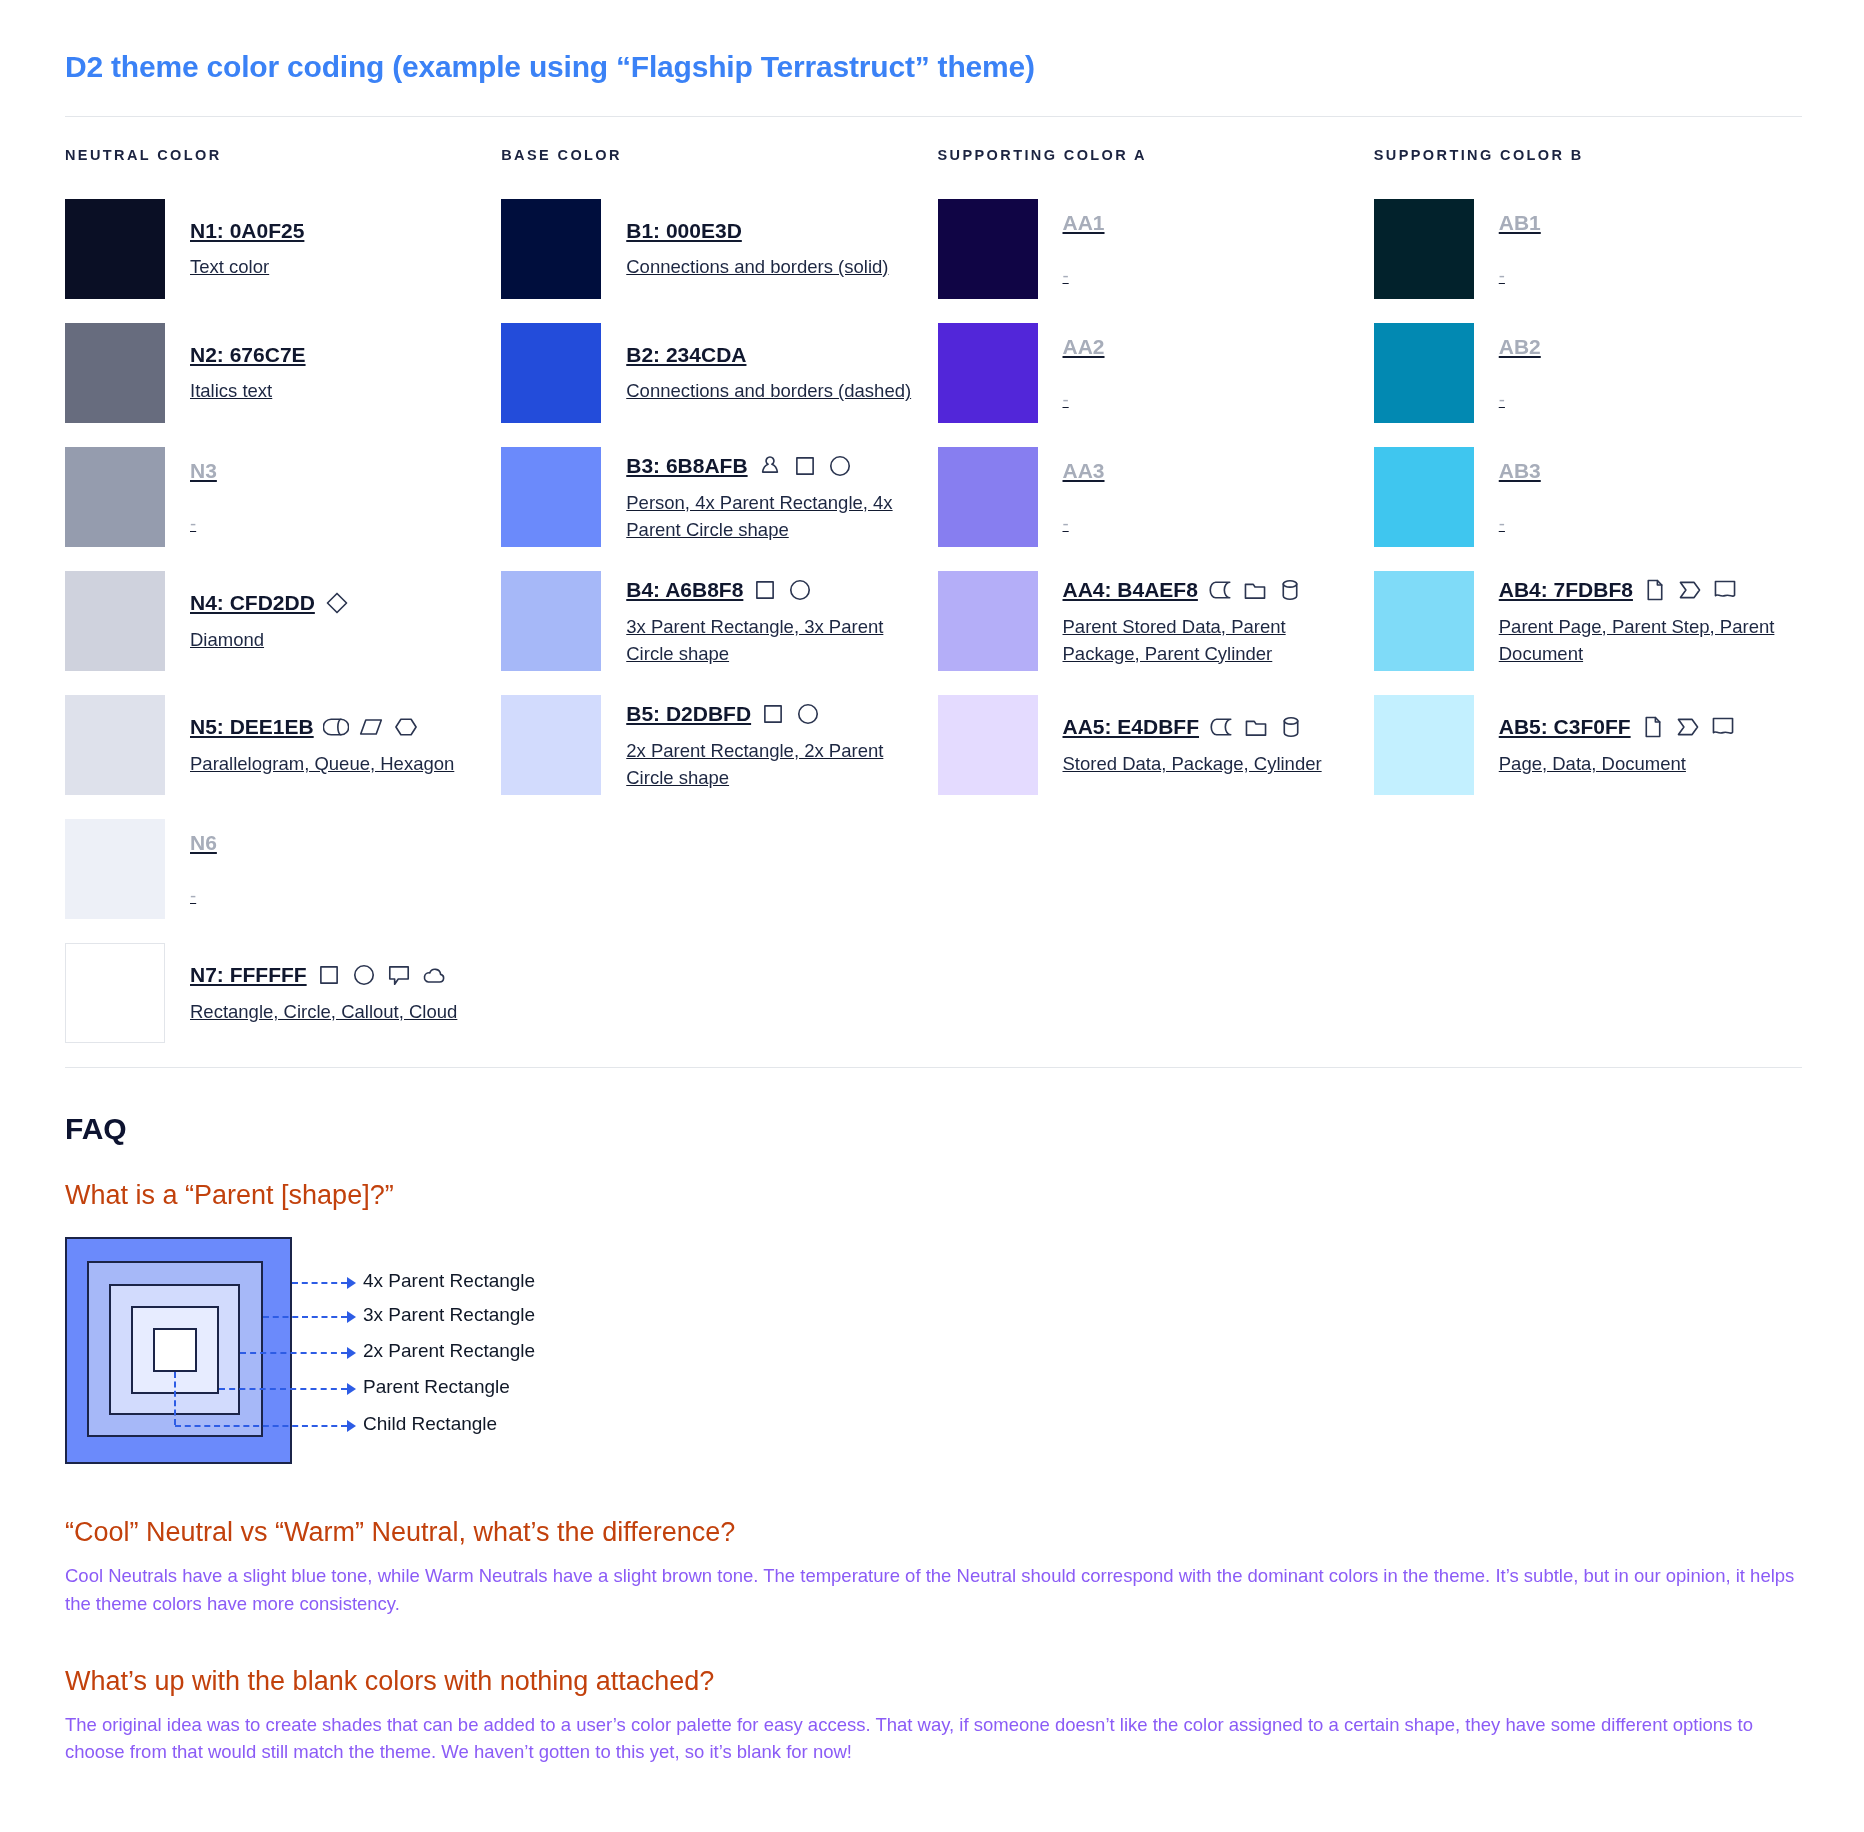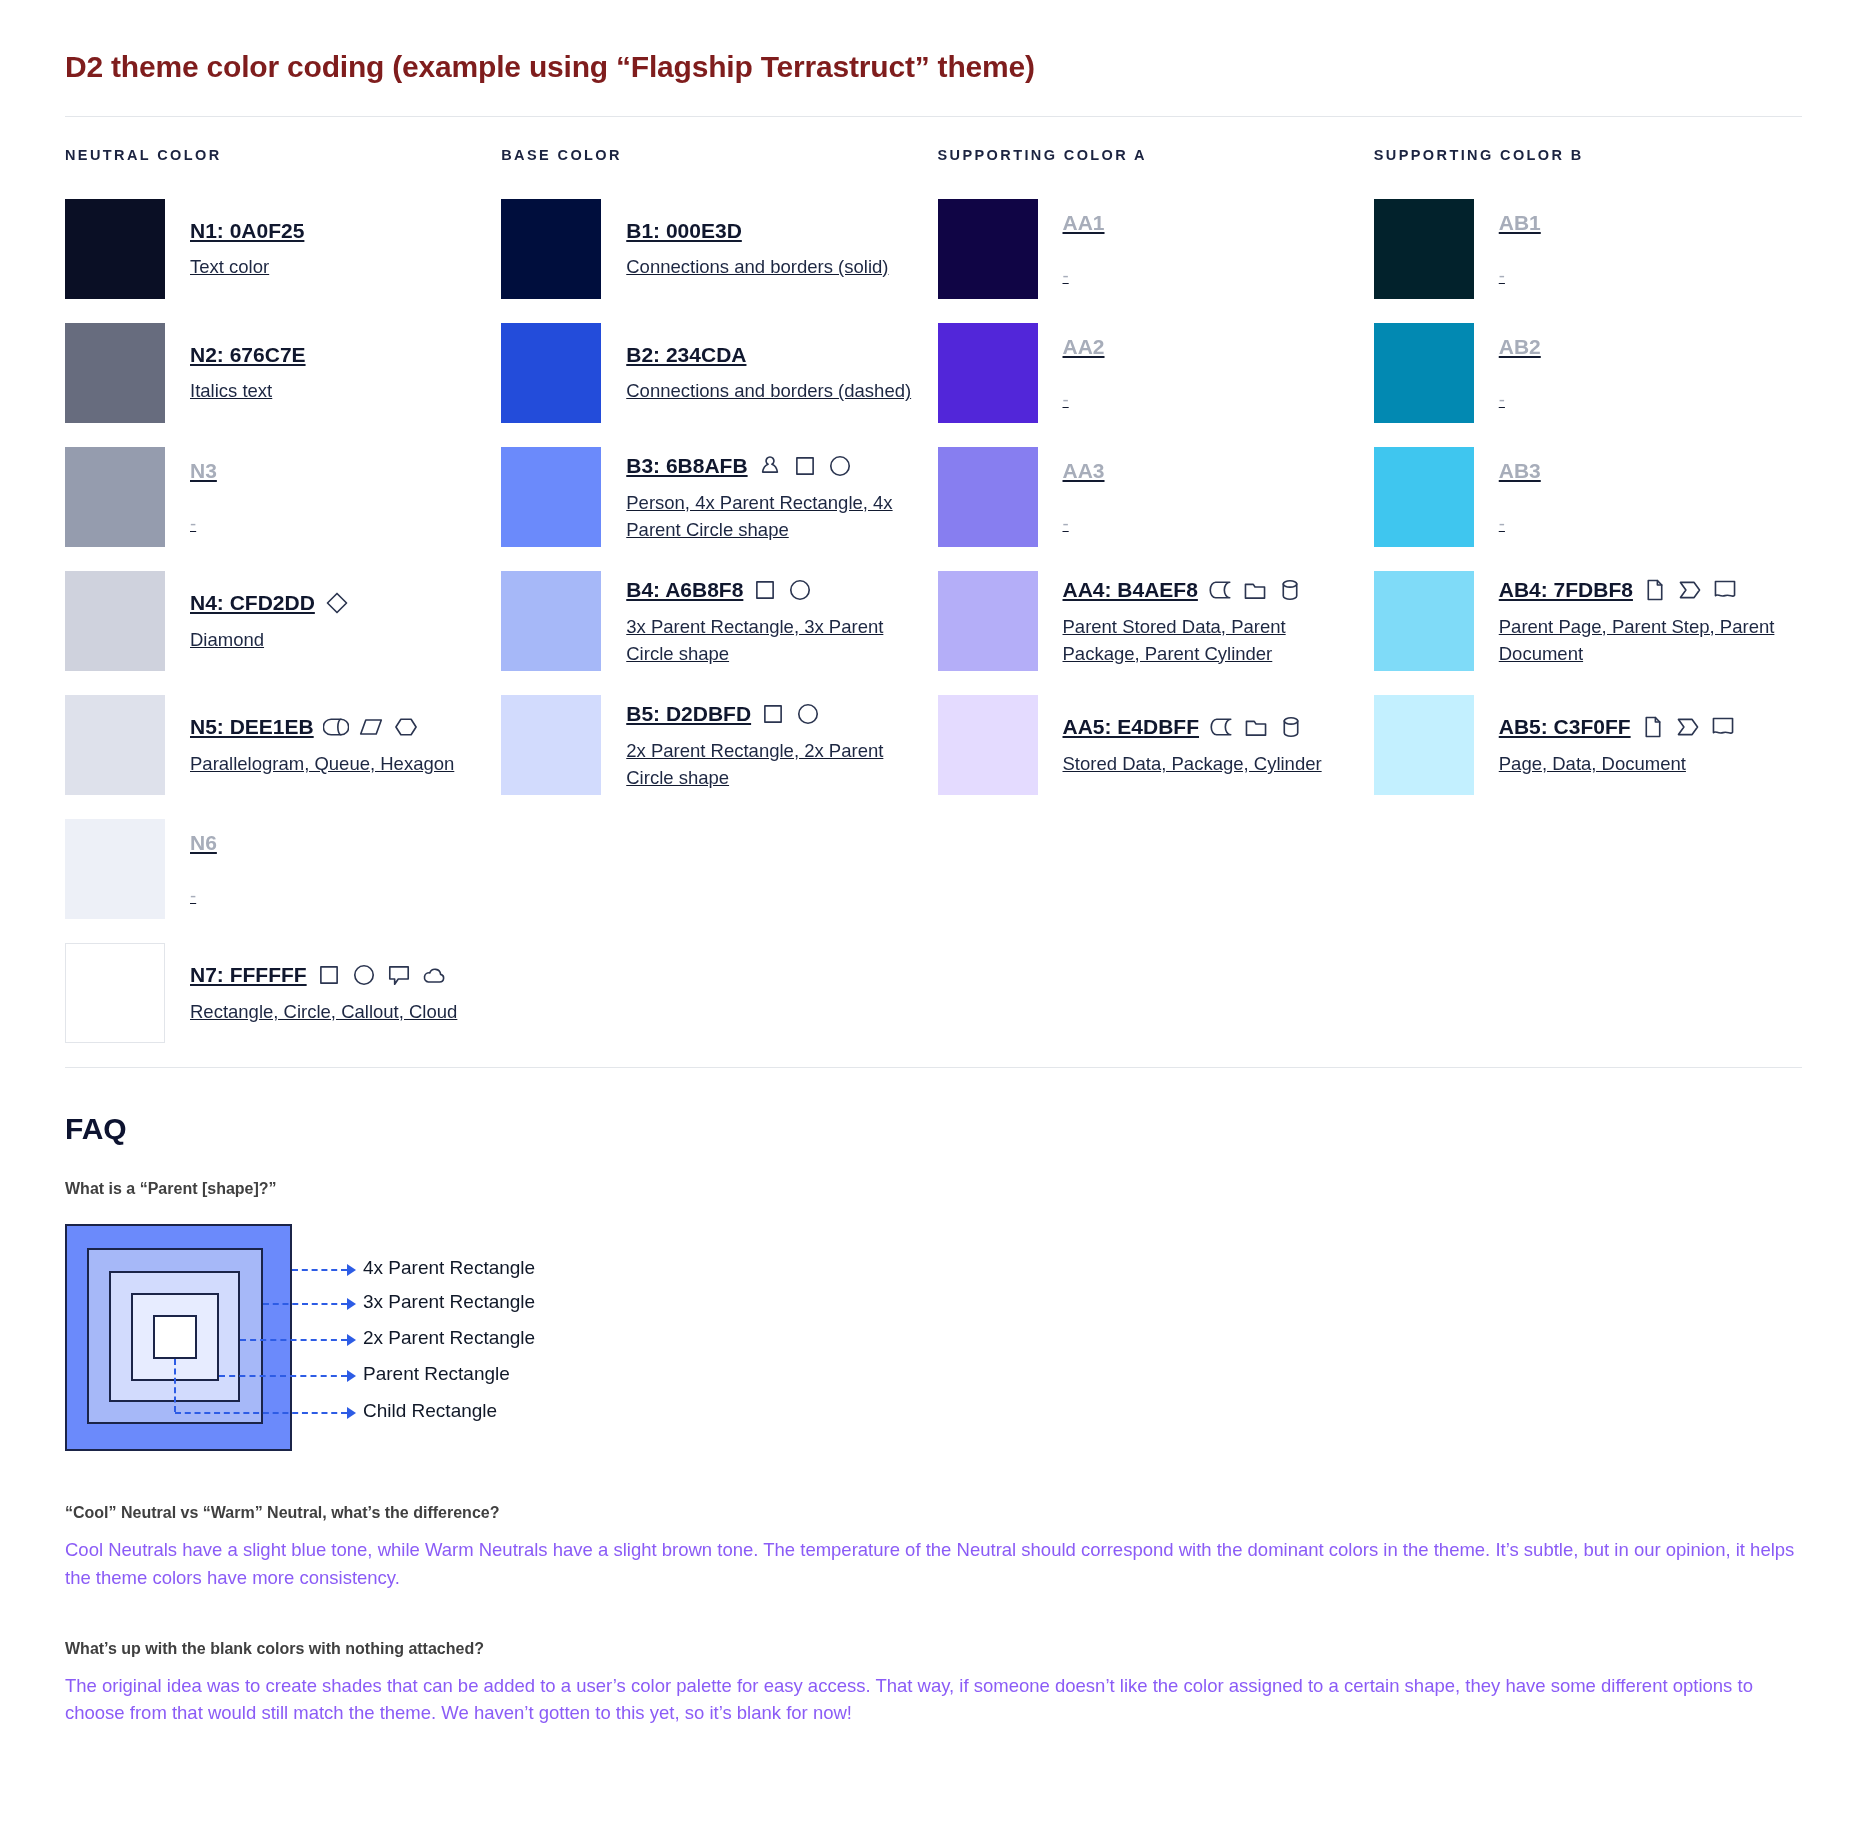--- a/index.html
+++ b/index.html
@@ -4,21 +4,21 @@
 <style>
   * { margin:0; padding:0; box-sizing:border-box; }
   html,body { background:#ffffff; }
   body {
     width:1864px; height:1832px; overflow:hidden;
     font-family:"Liberation Sans", sans-serif;
     color:#121a30;
     padding:50px 62px 0 65px;
   }
   .page-title {
-    font-size:30px; font-weight:700; color:#7f1d1d; letter-spacing:-0.2px;
+    font-size:30px; font-weight:700; color:#3b82f6; letter-spacing:-0.2px;
     margin-bottom:32px;
   }
   .divider { border:none; border-top:1px solid #e3e6ea; height:0; }
   
   .palette-grid {
     margin-top:30px;
     display:grid; grid-template-columns:repeat(4,1fr); column-gap:8px;
   }
   .col-header {
     font-size:14.5px; font-weight:700; letter-spacing:2.4px; color:#1b2340;
@@ -29,21 +29,21 @@
   .swatch-bordered { border:1px solid #e2e5ea; }
   .info { margin-left:25px; width:300px; }
   .label-line { display:flex; align-items:center; gap:9px; margin-top:2px; }
   .plabel { font-size:21px; font-weight:700; color:#10172e; white-space:nowrap; }
   .icon { width:26px; height:26px; flex:0 0 auto; fill:none; stroke:#2b3550; stroke-width:1.5; stroke-linejoin:round; stroke-linecap:round; }
   .desc { font-size:18.5px; line-height:1.45; color:#1d2742; margin-top:11px; }
   .muted .plabel { color:#a7adba; }
   .muted .desc { color:#a7adba; margin-top:28px; }
   
   .faq-title { font-size:30px; font-weight:700; color:#0d1330; margin-top:44px; }
-  .faq-q { font-size:16px; font-weight:700; color:#404040; margin-top:48px; }
+  .faq-q { font-size:27px; font-weight:400; color:#c2410c; margin-top:48px; }
   .faq-q.first { margin-top:34px; }
   .faq-a { font-size:18.5px; line-height:1.5; color:#8b5cf6; margin-top:14px; max-width:1740px; }
   
   .diagram { position:relative; width:620px; height:232px; margin-top:26px; --arrow:#2d5ce5; --dborder:#1b2448; }
   .sq { position:absolute; border:2px solid var(--dborder); z-index:1; }
   .sq0 { left:0; top:0; width:227px; height:227px; }
   .sq1 { left:22px; top:24px; width:176px; height:176px; }
   .sq2 { left:44px; top:47px; width:131px; height:131px; }
   .sq3 { left:66px; top:69px; width:88px; height:88px; }
   .sq4 { left:88px; top:91px; width:44px; height:44px; }

